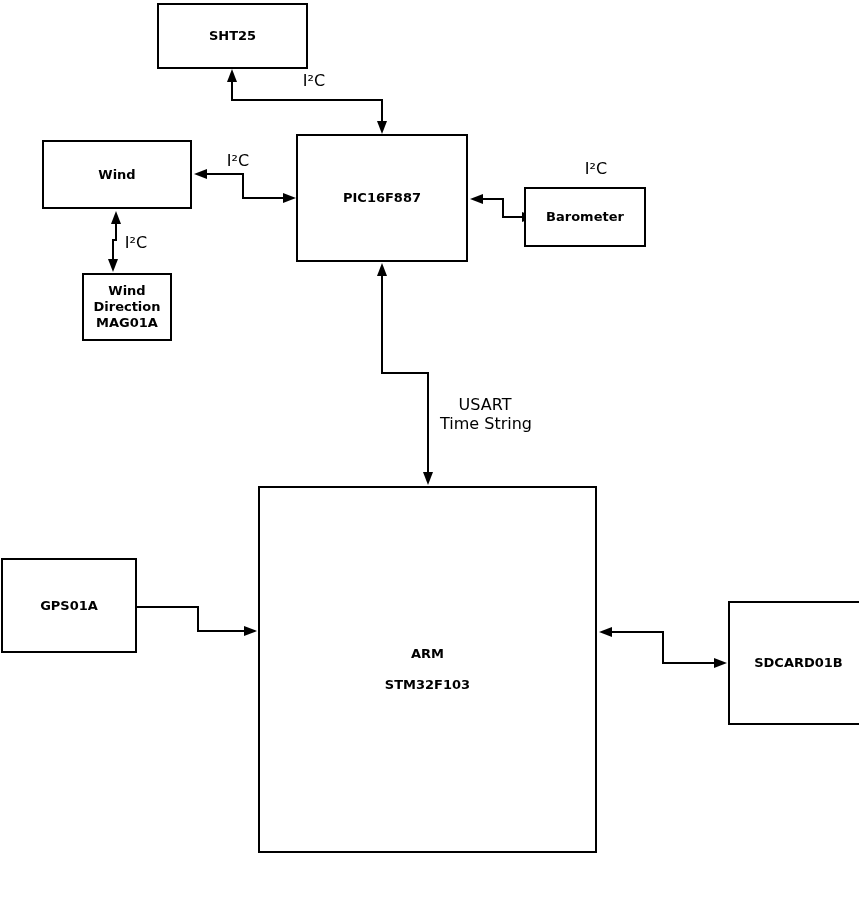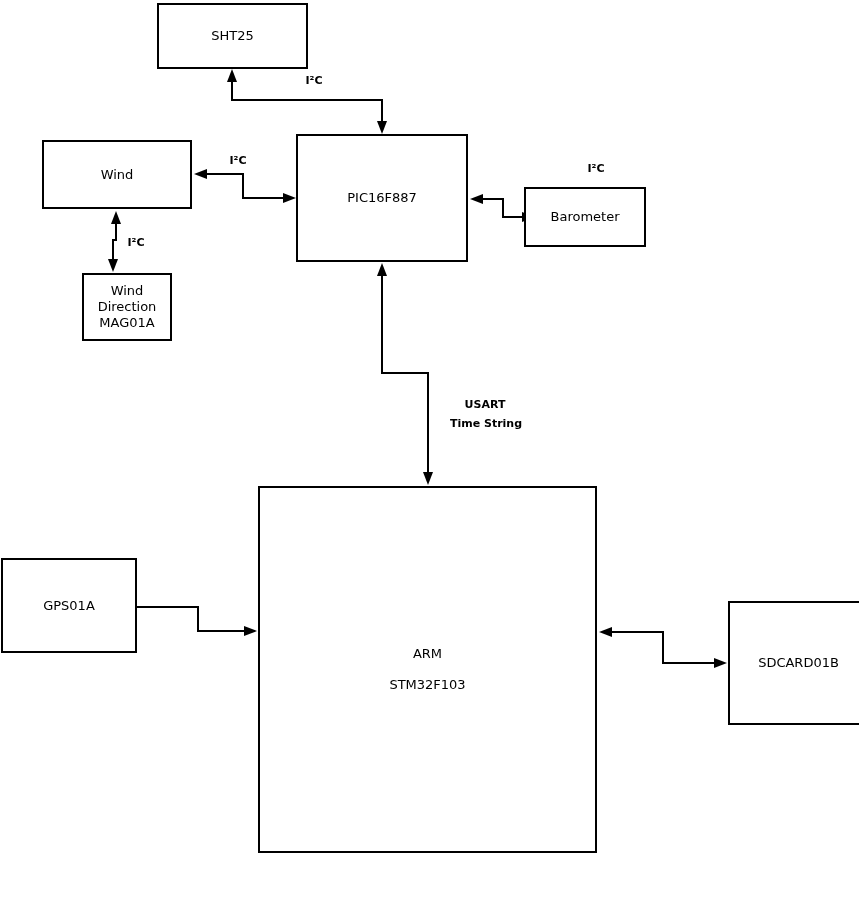--- a/index.html
+++ b/index.html
@@ -36,38 +36,38 @@
     position: absolute;
     box-sizing: border-box;
     border: 2px solid #000000;
     background: #ffffff;
     display: flex;
     flex-direction: column;
     align-items: center;
     justify-content: center;
     font-size: 13px;
     line-height: 16px;
+    font-weight: bold;
   }
   .node-sht25      { left: 157px; top: 3px;   width: 151px; height: 66px; }
   .node-anemo      { left: 42px;  top: 140px; width: 150px; height: 69px; }
   .node-wind       { left: 58px;  top: 273px; width: 90px; height: 68px; margin-left: 24px; }
   .node-pic        { left: 296px; top: 134px; width: 172px; height: 128px; }
   .node-barometer  { left: 524px; top: 187px; width: 122px; height: 60px; }
   .node-arm        { left: 258px; top: 486px; width: 339px; height: 367px; }
   .node-arm .line + .line { margin-top: 15px; }
   .node-gps        { left: 1px;   top: 558px; width: 136px; height: 95px; }
   .node-sdcard     { left: 728px; top: 601px; width: 141px; height: 124px; }
   .node-usb        { left: 339px; top: 841px; width: 179px; height: 55px; }
   .edge-label {
     position: absolute;
     transform: translateX(-50%);
-    font-size: 11px;
+    font-size: 16px;
     line-height: 16px;
     white-space: nowrap;
-    font-weight: bold;
   }
   .lbl-i2c-sht   { left: 314px; top: 73px; }
   .lbl-i2c-anemo { left: 238px; top: 153px; }
   .lbl-i2c-wind  { left: 136px; top: 235px; }
   .lbl-i2c-baro  { left: 596px; top: 161px; }
   .lbl-usart     { left: 485px; top: 397px; }
   .lbl-timestr   { left: 486px; top: 416px; }
 </style>
 </head>
 <body>

